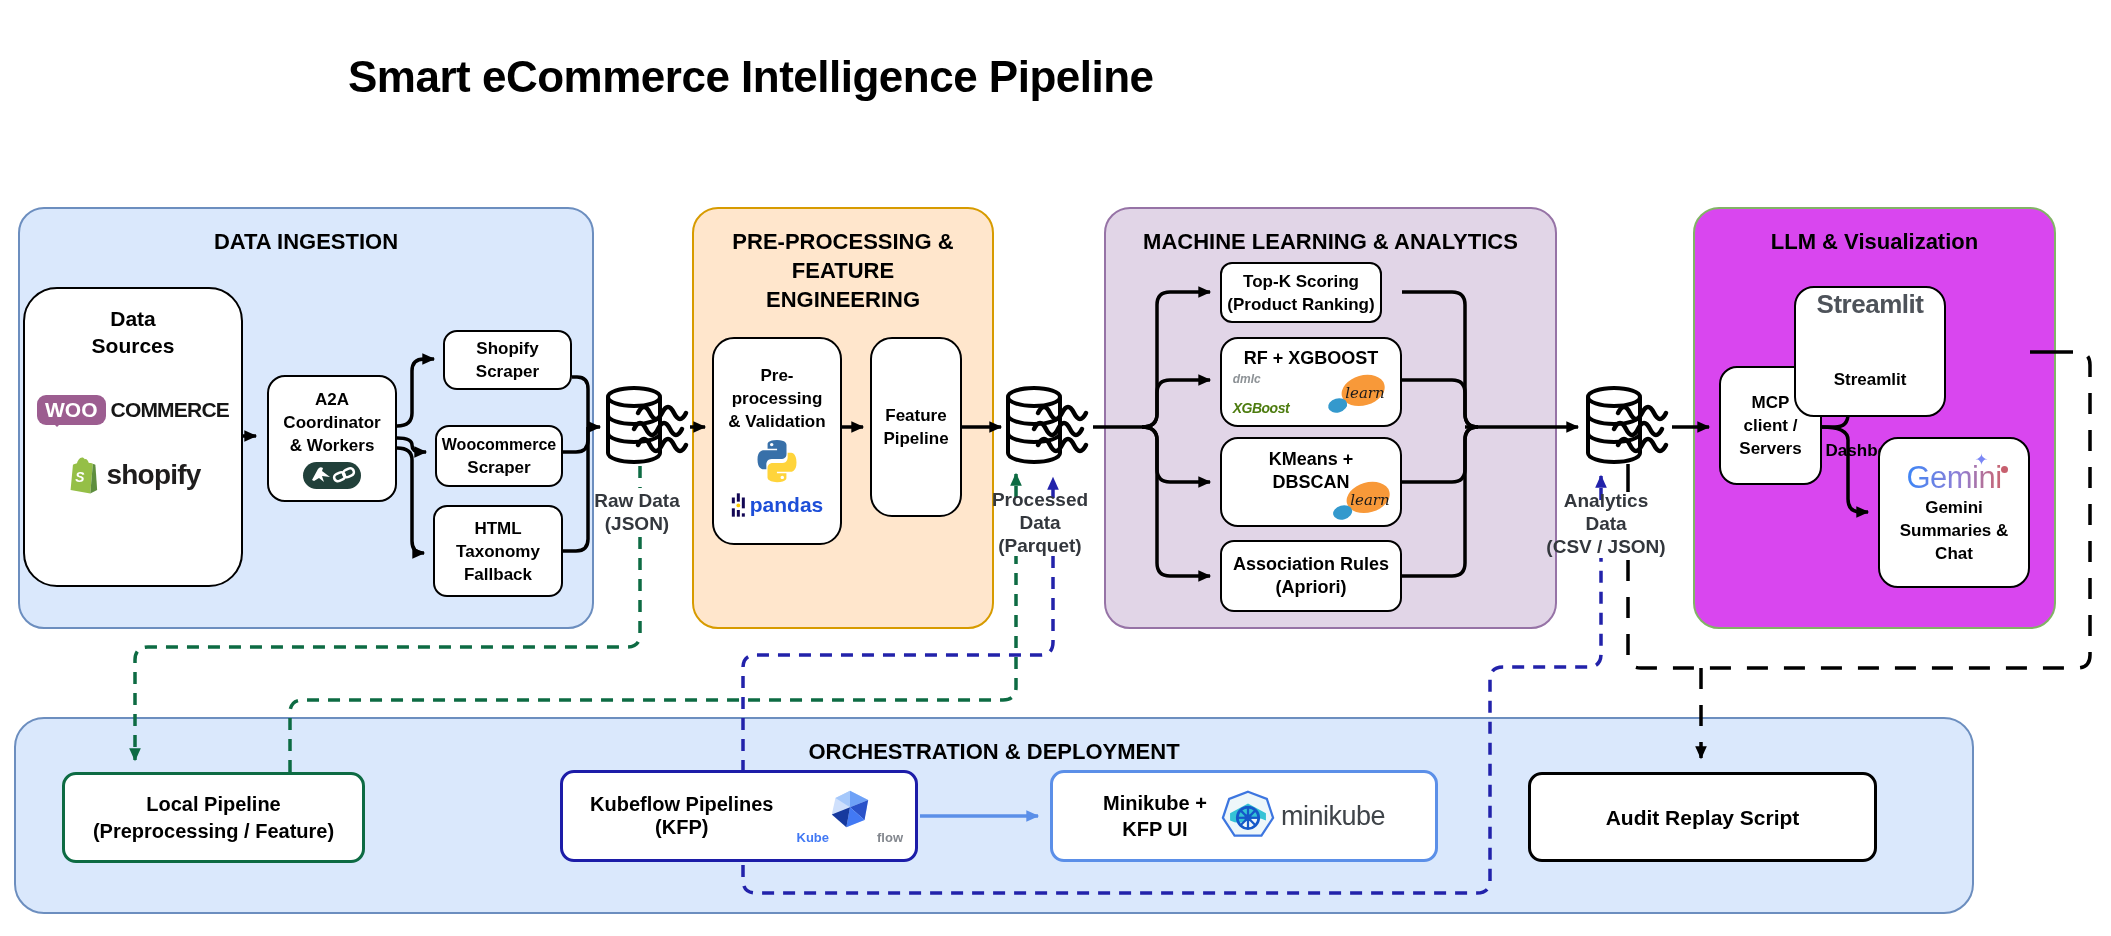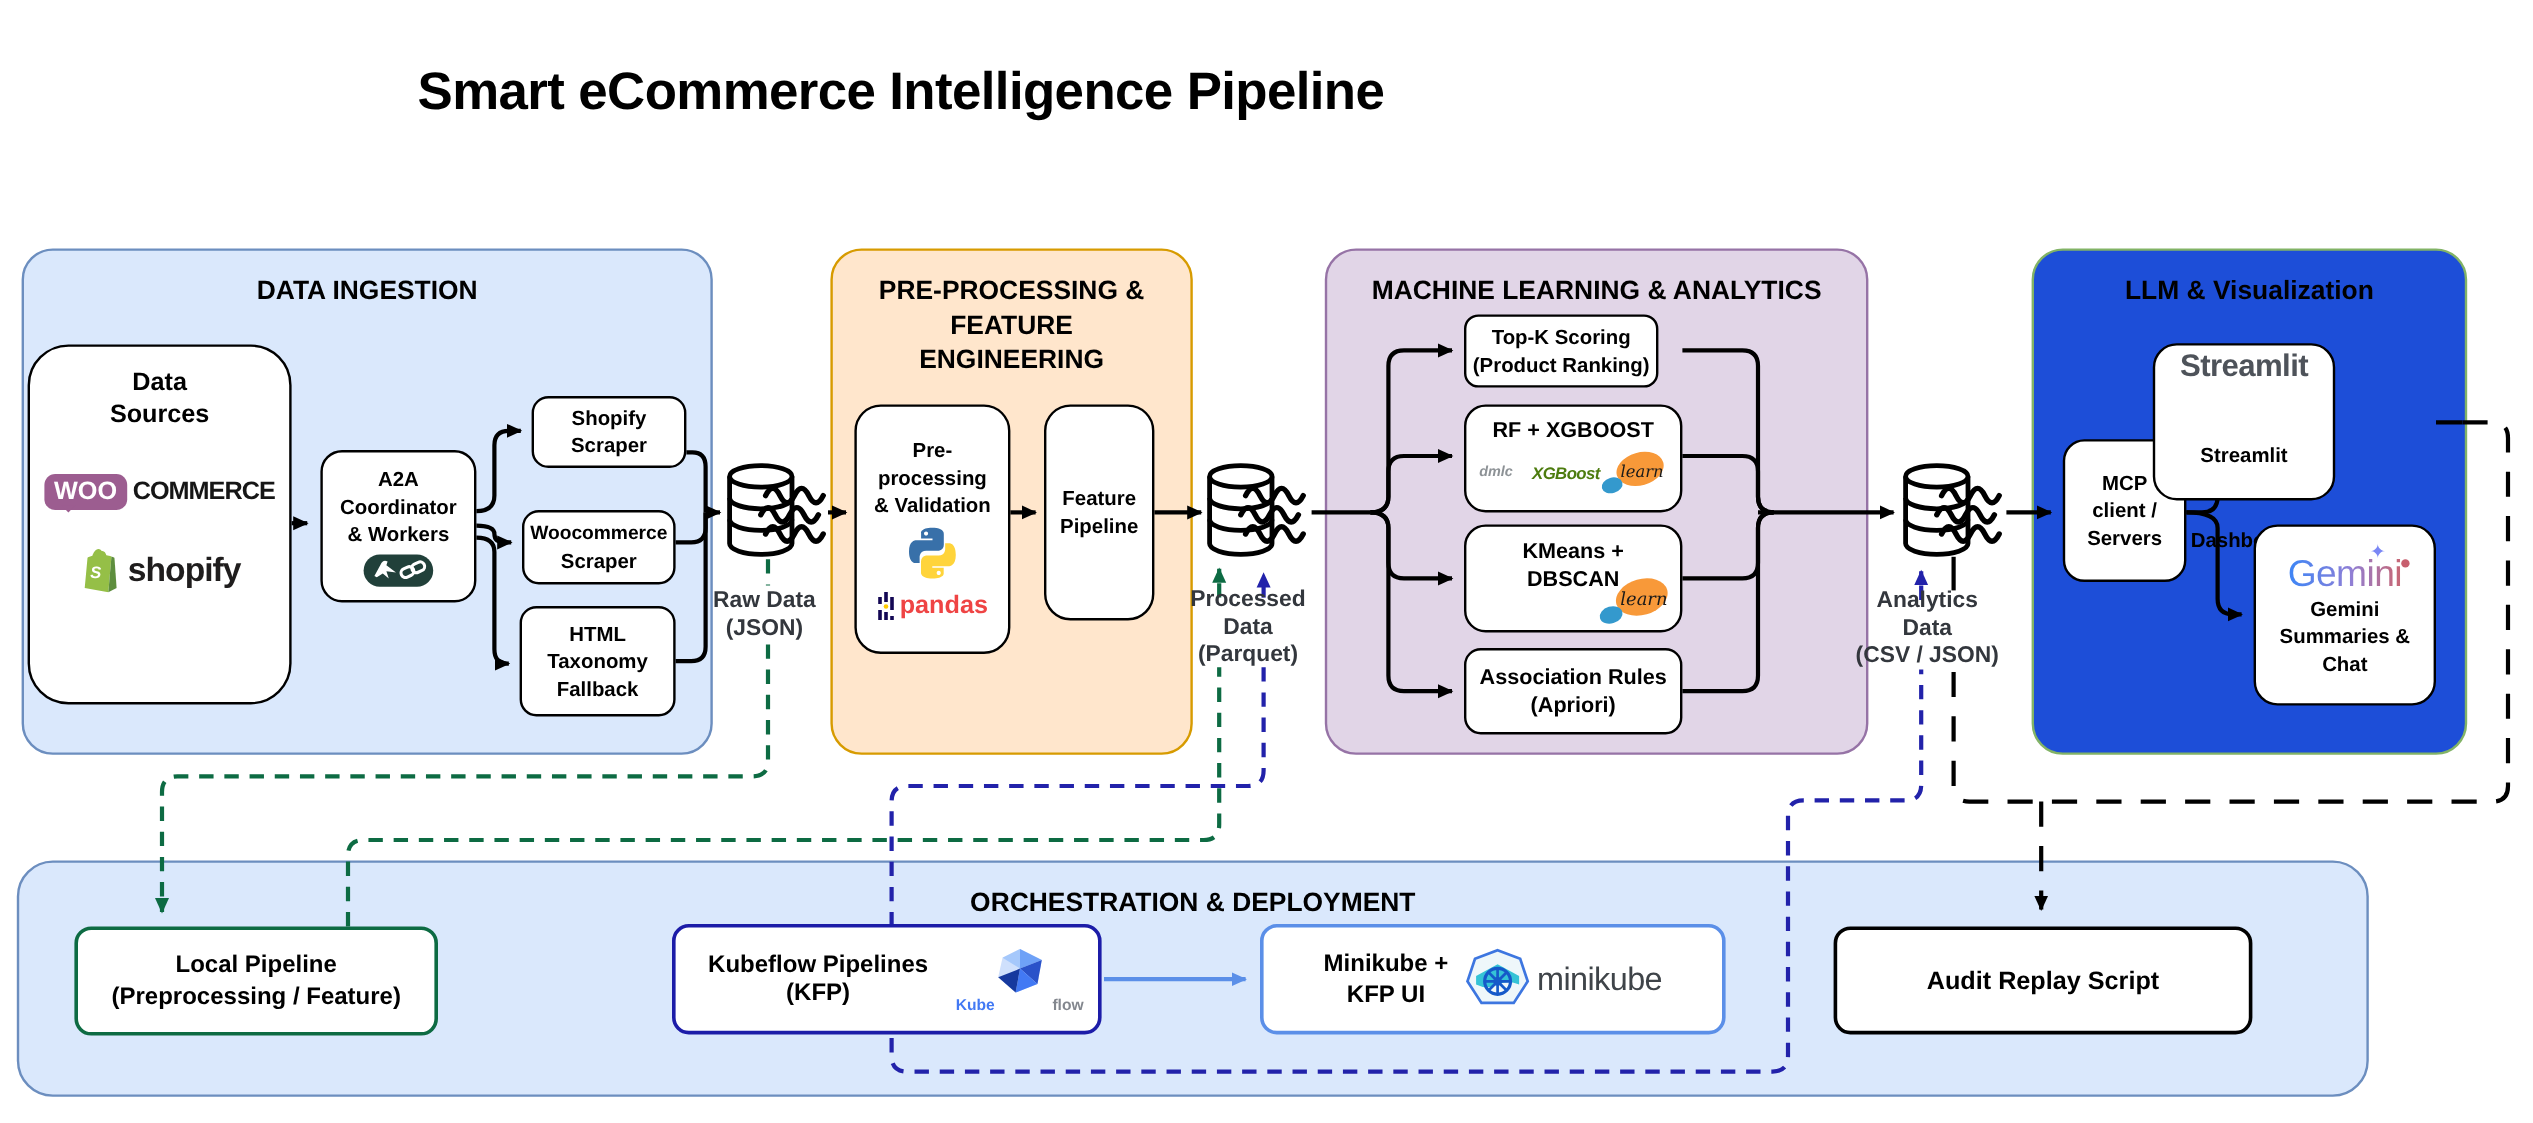--- a/index.html
+++ b/index.html
@@ -4,56 +4,56 @@
 <style>
   html,body { margin:0; padding:0; background:#fff; }
   #canvas { position:relative; width:2111px; height:936px; background:#ffffff;
             font-family:"Liberation Sans", sans-serif; overflow:hidden; }
   .title { position:absolute; left:348px; top:52px; font-size:44px; font-weight:800;
            color:#000; letter-spacing:-0.5px; z-index:3; }
   .section { position:absolute; border-radius:26px; z-index:1; }
   .sec-ingest  { left:18px;   top:207px; width:572px;  height:418px; background:#dae8fc; border:2.5px solid #6c8ebf; }
   .sec-pre     { left:692px;  top:207px; width:298px;  height:418px; background:#ffe6cc; border:2.5px solid #d79b00; }
   .sec-ml      { left:1104px; top:207px; width:449px;  height:418px; background:#e1d5e7; border:2.5px solid #9673a6; }
-  .sec-llm     { left:1693px; top:207px; width:359px;  height:418px; background:#1d4ed8; border:2.5px solid #82b366; }
+  .sec-llm     { left:1693px; top:207px; width:359px;  height:418px; background:#d946ef; border:2.5px solid #82b366; }
   .sec-orch    { left:14px;   top:717px; width:1956px; height:193px; background:#dae8fc; border:2.5px solid #6c8ebf; border-radius:30px; }
   .sec-h { position:absolute; top:18px; left:0; right:0; text-align:center; font-weight:800;
            font-size:22px; line-height:29px; color:#000; }
   svg.layer { position:absolute; left:0; top:0; z-index:2; }
   .box { position:absolute; background:#fff; border:2.5px solid #000; border-radius:14px;
          display:flex; flex-direction:column; align-items:center; justify-content:center;
          text-align:center; color:#000; z-index:3; box-sizing:border-box; }
   .bl { font-weight:bold; font-size:17px; line-height:23px; }
   .dblabel { position:absolute; text-align:center; font-weight:800; font-size:19px;
              line-height:23px; color:#33373d; z-index:3; }
   
   .woo-row { display:flex; align-items:center; gap:5px; margin-top:36px; }
   .woo-chip { background:#9c5d90; color:#fff; font-weight:800; font-size:21px;
               padding:3px 8px; border-radius:9px; position:relative; }
   .woo-chip:after { content:""; position:absolute; left:14px; bottom:-8px;
               border:6px solid transparent; border-top-color:#9c5d90; }
   .woo-word { font-weight:800; font-size:21px; letter-spacing:-0.8px; color:#161616; }
   .shop-row { display:flex; align-items:center; gap:8px; margin-top:30px; }
   .shop-word { font-weight:800; font-size:28px; letter-spacing:-0.8px; color:#1f1d1d; }
-  .xgb-col { display:flex; flex-direction:row; align-items:flex-start; line-height:1;gap:16px; }
+  .xgb-col { display:flex; flex-direction:column; align-items:flex-start; line-height:1;gap:16px; }
   .dmlc { font-size:12px; color:#8d9296; font-style:italic; font-weight:600; }
   .xgb  { font-size:14px; color:#4d7c0f; font-weight:800; font-style:italic; letter-spacing:-0.5px; }
   .st-word { font-size:26px; font-weight:600; color:#4e535a; letter-spacing:-0.5px; }
   .gem-logo { position:relative; font-size:31px; font-weight:500; letter-spacing:-0.5px;
               background:linear-gradient(90deg,#4285f4 5%,#8f7fd6 55%,#c56879 95%);
               -webkit-background-clip:text; background-clip:text; color:transparent; }
   .gem-spark { position:absolute; top:-10px; right:14px; font-size:16px; color:#7a87f5; }
   .gem-dot { position:absolute; right:-6px; top:6px; width:7px; height:7px; border-radius:50%; background:#c75f6e; }
   .kf-logo-col { display:flex; flex-direction:column; align-items:center; line-height:1; }
   .kf-word { font-size:13px; font-weight:800; margin-top:2px; }
   .kf-word .k1 { color:#4279f4; } .kf-word .k2 { color:#83878e; font-weight:600;margin-left:48px; }
   .mini-row { display:flex; align-items:center; gap:6px; }
   .mini-word { font-size:27px; color:#3f4449; font-weight:500; letter-spacing:-0.5px; }
   .pd-row { display:flex; align-items:center; gap:4px; margin-top:4px; }
-  .pd-word { font-size:21px; font-weight:700; color:#ef4444; }
+  .pd-word { font-size:21px; font-weight:700; color:#1d4ed8; }
 </style>
 </head>
 <body>
 
 <div id="canvas">
 
   <div class="title">Smart eCommerce Intelligence Pipeline</div>
 
   <div class="section sec-ingest">
     <div class="sec-h">DATA INGESTION</div>

